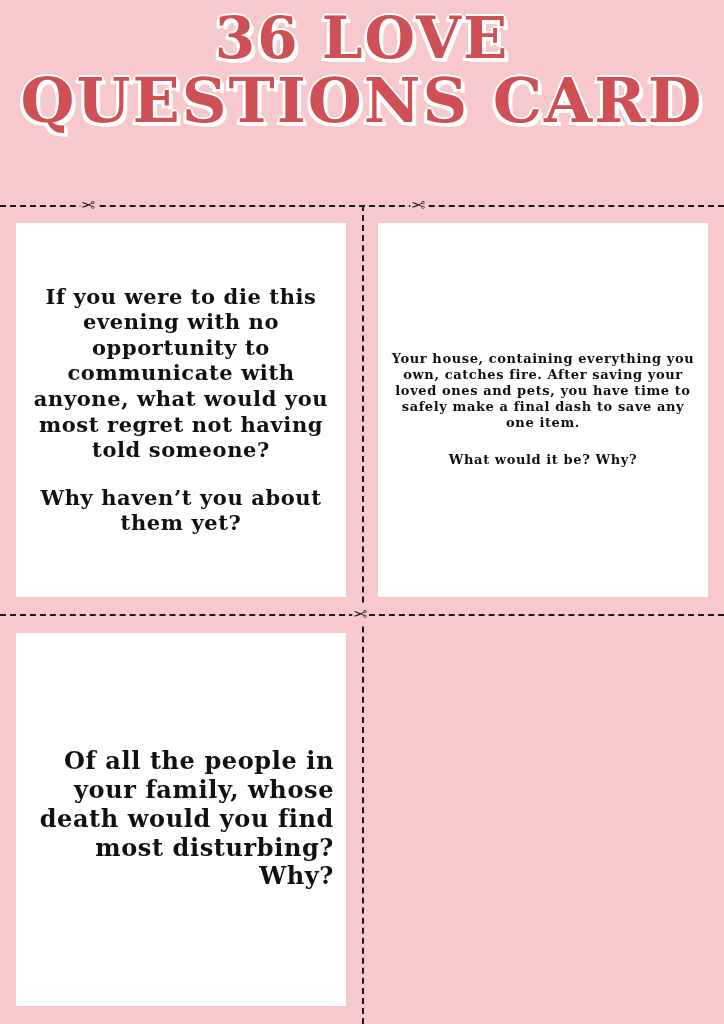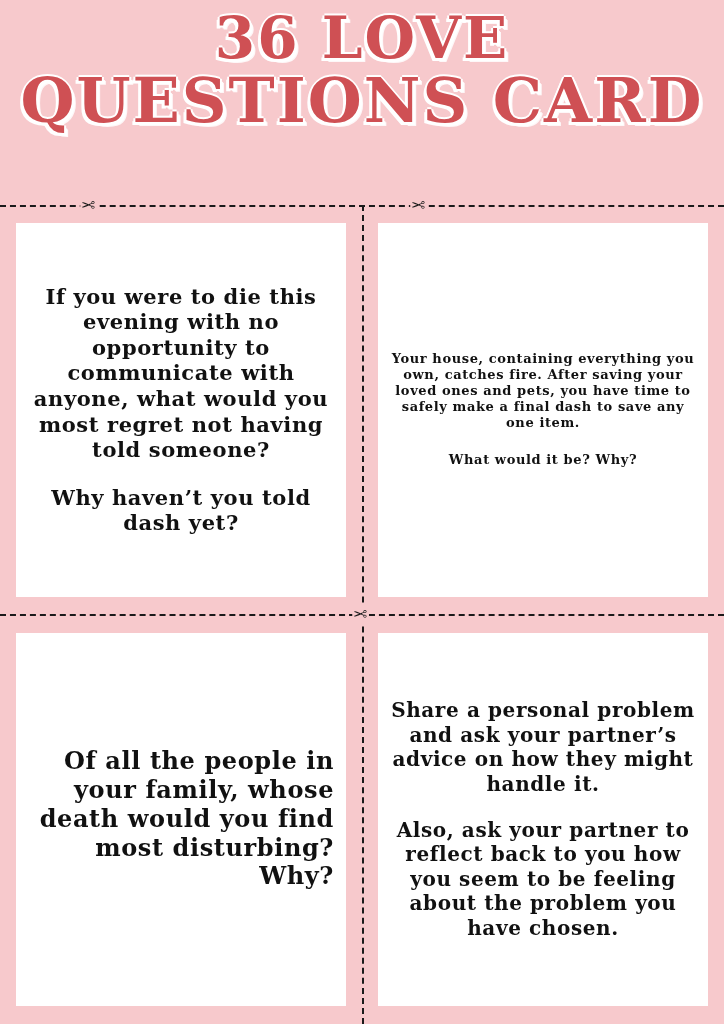--- a/index.html
+++ b/index.html
@@ -131,37 +131,31 @@
 
 <div class="scissor" style="left:80px; top:197px;">✂</div>
 <div class="scissor" style="left:410px; top:197px;">✂</div>
 <div class="scissor" style="left:352px; top:606px;">✂</div>
 
 <div class="grid">
 
   <div class="cell">
     <div class="card sz-1">
       <p>If you were to die this evening with no opportunity to communicate with anyone, what would you most regret not having told someone?</p>
-      <p>Why haven’t you told dash yet?</p>
+      <p>Why haven’t you about them yet?</p>
     </div>
   </div>
 
   <div class="cell">
     <div class="card sz-2">
       <p>Your house, containing everything you own, catches fire. After saving your loved ones and pets, you have time to safely make a final dash to save any one item.</p>
       <p>What would it be? Why?</p>
     </div>
   </div>
 
   <div class="cell">
     <div class="card sz-3">
       <p>Of all the people in your family, whose death would you find most disturbing? Why?</p>
     </div>
   </div>
 
-  <div class="cell">
-    <div class="card sz-4">
-      <p>Share a personal problem and ask your partner’s advice on how they might handle it.</p>
-      <p>Also, ask your partner to reflect back to you how you seem to be feeling about the problem you have chosen.</p>
-    </div>
-  </div>
 
 </div>
 
 </body></html>

